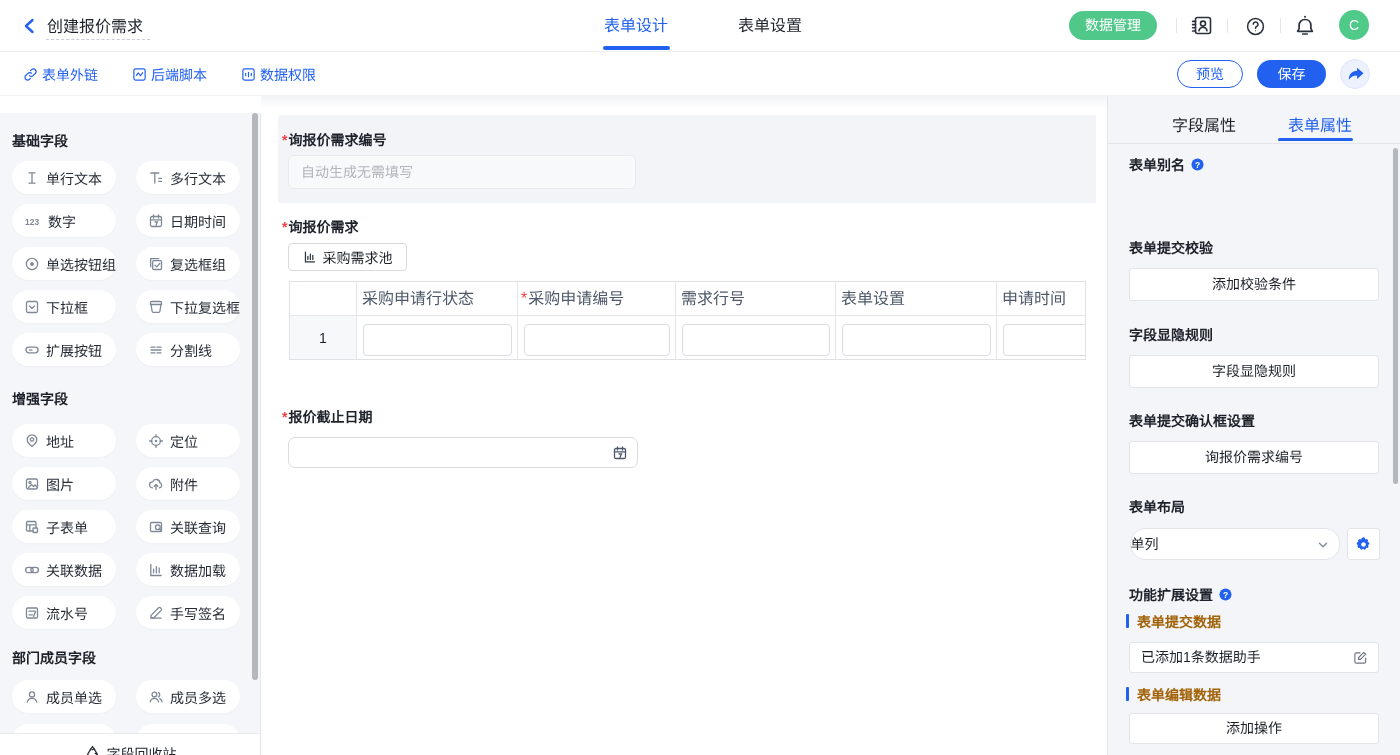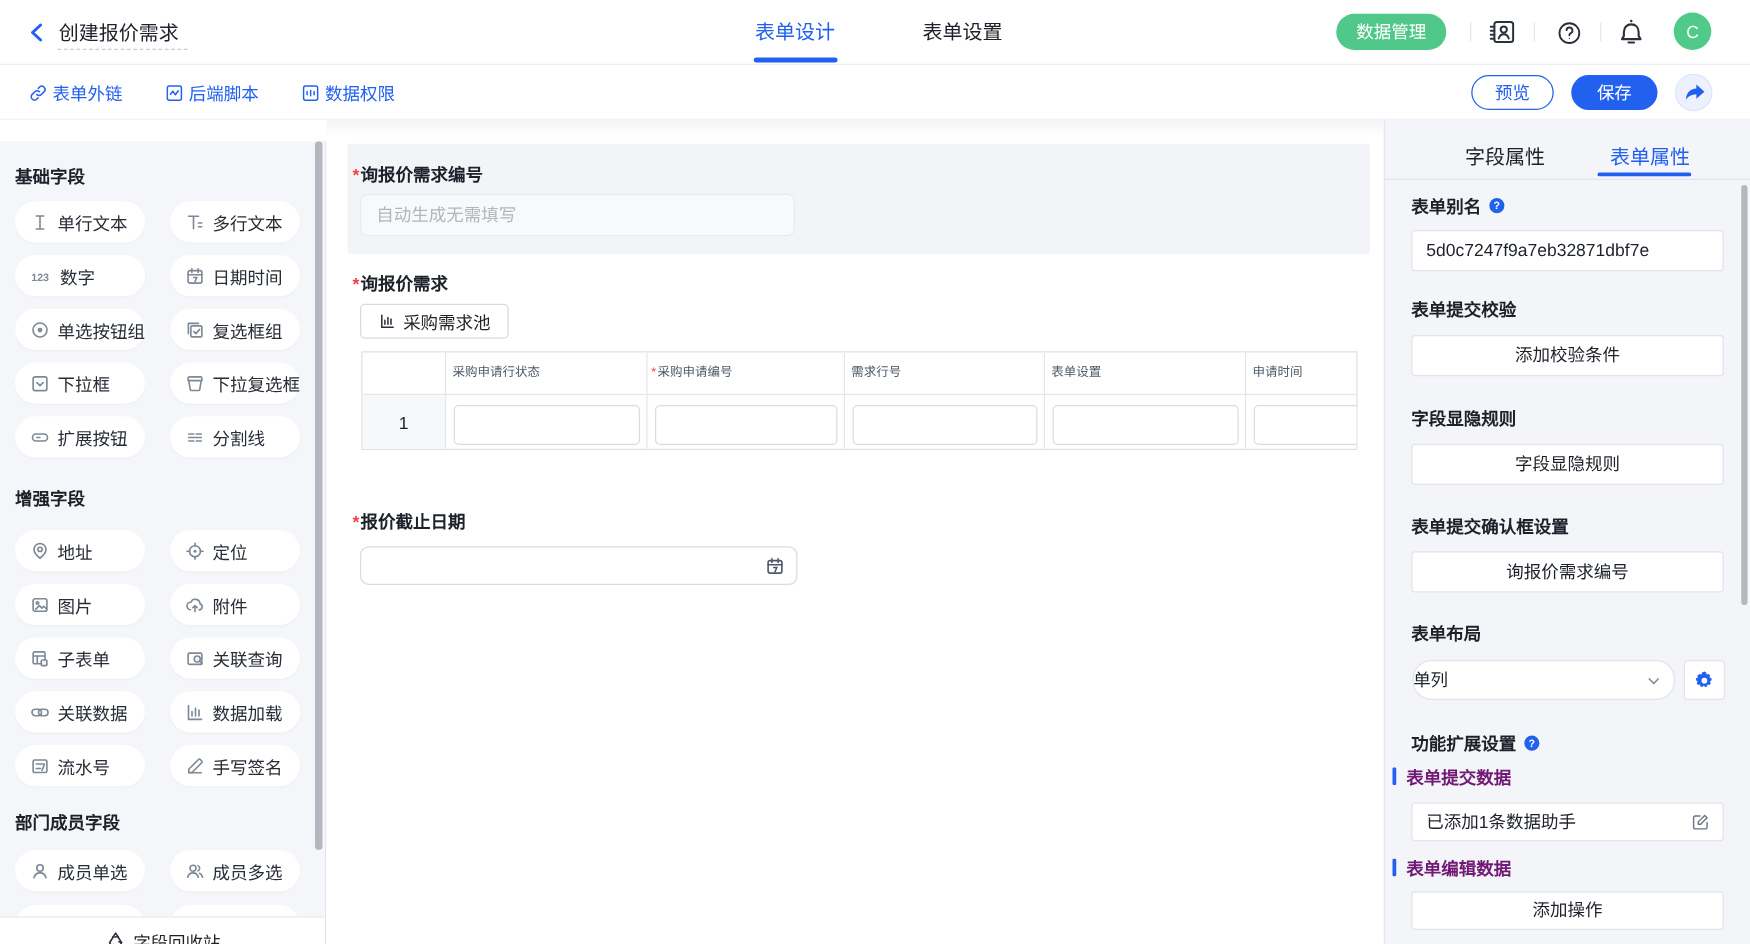--- a/index.html
+++ b/index.html
@@ -28,31 +28,31 @@
 .sec{position:absolute;left:12px;font-size:14px;font-weight:700;color:#1d2129}
 .pill{position:absolute;width:104px;height:33px;border-radius:17px;background:#fff;display:flex;align-items:center;font-size:14px;color:#272c36;white-space:nowrap;box-shadow:0 1px 2px rgba(30,40,60,.03)}
 .pill svg{margin-left:12px;margin-right:6px;flex:none}
 #sbthumb{position:absolute;left:252px;top:0px;width:6px;height:567px;border-radius:3px;background:#b4b7bd}
 #recycle{position:absolute;left:0;top:620px;width:260px;height:39px;background:#fff;border-top:1px solid #e8eaee;display:flex;align-items:center;justify-content:center;gap:6px;font-size:14px;color:#1f2329}
 
 #canvas{position:absolute;left:261px;top:96px;width:846px;height:659px;background:#fff;overflow:hidden}
 #canvas-grad{position:absolute;left:0;top:0;width:846px;height:13px;background:linear-gradient(#f3f4f6,#fff)}
 .flabel{position:absolute;font-size:14px;font-weight:700;color:#1d2129}
 .star{color:#f53f3f;margin-right:1px}
-.th{position:absolute;top:0;height:34px;line-height:34px;font-size:10px;color:#4e5969}
+.th{position:absolute;top:0;height:34px;line-height:34px;font-size:16px;color:#4e5969}
 .tin{position:absolute;top:42px;height:32px;background:#fff;border:1px solid #dadce2;border-radius:4px}
 
 #panel{position:absolute;left:1107px;top:96px;width:293px;height:659px;background:#f4f5f8;border-left:1px solid #e4e6ea;overflow:hidden}
 .ptab{position:absolute;top:16px;font-size:16px;color:#1d2129}
 #ptabline{position:absolute;left:170px;top:42px;width:75px;height:3px;border-radius:2px;background:#2261f0}
 #ptabdiv{position:absolute;left:0;top:47px;width:293px;height:1px;background:#e3e5e9}
 .plabel{position:absolute;left:21px;font-size:14px;font-weight:700;color:#1d2129;display:flex;align-items:center;gap:6px}
 .pbtn{position:absolute;left:21px;width:250px;height:33px;background:#fff;border:1px solid #e2e4e9;border-radius:3px;font-size:14px;color:#1d2129;text-align:center;line-height:31px}
 .pinput{position:absolute;left:21px;width:250px;height:33px;background:#fff;border:1px solid #e2e4e9;border-radius:3px;font-size:14px;color:#1d2129;line-height:31px;padding-left:11px}
-.subh{position:absolute;left:6px;font-size:14px;font-weight:700;color:#701a75;display:flex;align-items:center}
+.subh{position:absolute;left:18px;font-size:14px;font-weight:700;color:#a16207;display:flex;align-items:center}
 .subh .bar{display:inline-block;width:3px;height:14px;background:#2261f0;border-radius:1px;margin-right:8px}
 #pthumb{position:absolute;left:285px;top:52px;width:5px;height:336px;border-radius:3px;background:#b4b7bd}
 </style>
 </head>
 <body>
 <div id="header">
   <svg class="abs" style="left:22px;top:18px" width="14" height="16" viewBox="0 0 14 16">
       <path d="M10.5 2 L4 8 L10.5 14" fill="none" stroke="#2261f0" stroke-width="2.4" stroke-linecap="round" stroke-linejoin="round"></path>
     </svg>
   <div id="title">创建报价需求</div>
@@ -253,21 +253,20 @@
 </div>
 <div id="panel">
   <div class="ptab" style="left:64px">字段属性</div>
   <div class="ptab" style="left:180px;color:#2261f0">表单属性</div>
   <div id="ptabline"></div>
   <div id="ptabdiv"></div>
   <div class="plabel" style="top:58px">表单别名 <svg width="13" height="13" viewBox="0 0 16 16">
         <circle cx="8" cy="8" r="7.4" fill="#2261f0"></circle>
         <text x="8" y="11.8" text-anchor="middle" font-size="10.5" font-weight="bold" fill="#fff" font-family="Liberation Sans,sans-serif">?</text>
       </svg></div>
-  <div class="pinput" style="top:88px">5d0c7247f9a7eb32871dbf7e</div>
   <div class="plabel" style="top:141px">表单提交校验</div>
   <div class="pbtn" style="top:172px">添加校验条件</div>
   <div class="plabel" style="top:228px">字段显隐规则</div>
   <div class="pbtn" style="top:259px">字段显隐规则</div>
   <div class="plabel" style="top:314px">表单提交确认框设置</div>
   <div class="pbtn" style="top:345px">询报价需求编号</div>
   <div class="plabel" style="top:400px">表单布局</div>
   <div class="abs" style="left:21.5px;top:432px;width:210px;height:32px;background:#fff;border:1px solid #e2e4e9;border-radius:15px;line-height:30px;padding-left:0;font-size:14px;color:#1d2129">单列<svg class="abs" style="right:10px;top:10px" width="12" height="12" viewBox="0 0 12 12" fill="none" stroke="#868c9a" stroke-width="1.4" stroke-linecap="round" stroke-linejoin="round">
         <path d="M2.5 4.2L6 7.8l3.5-3.6"></path>
       </svg></div>

